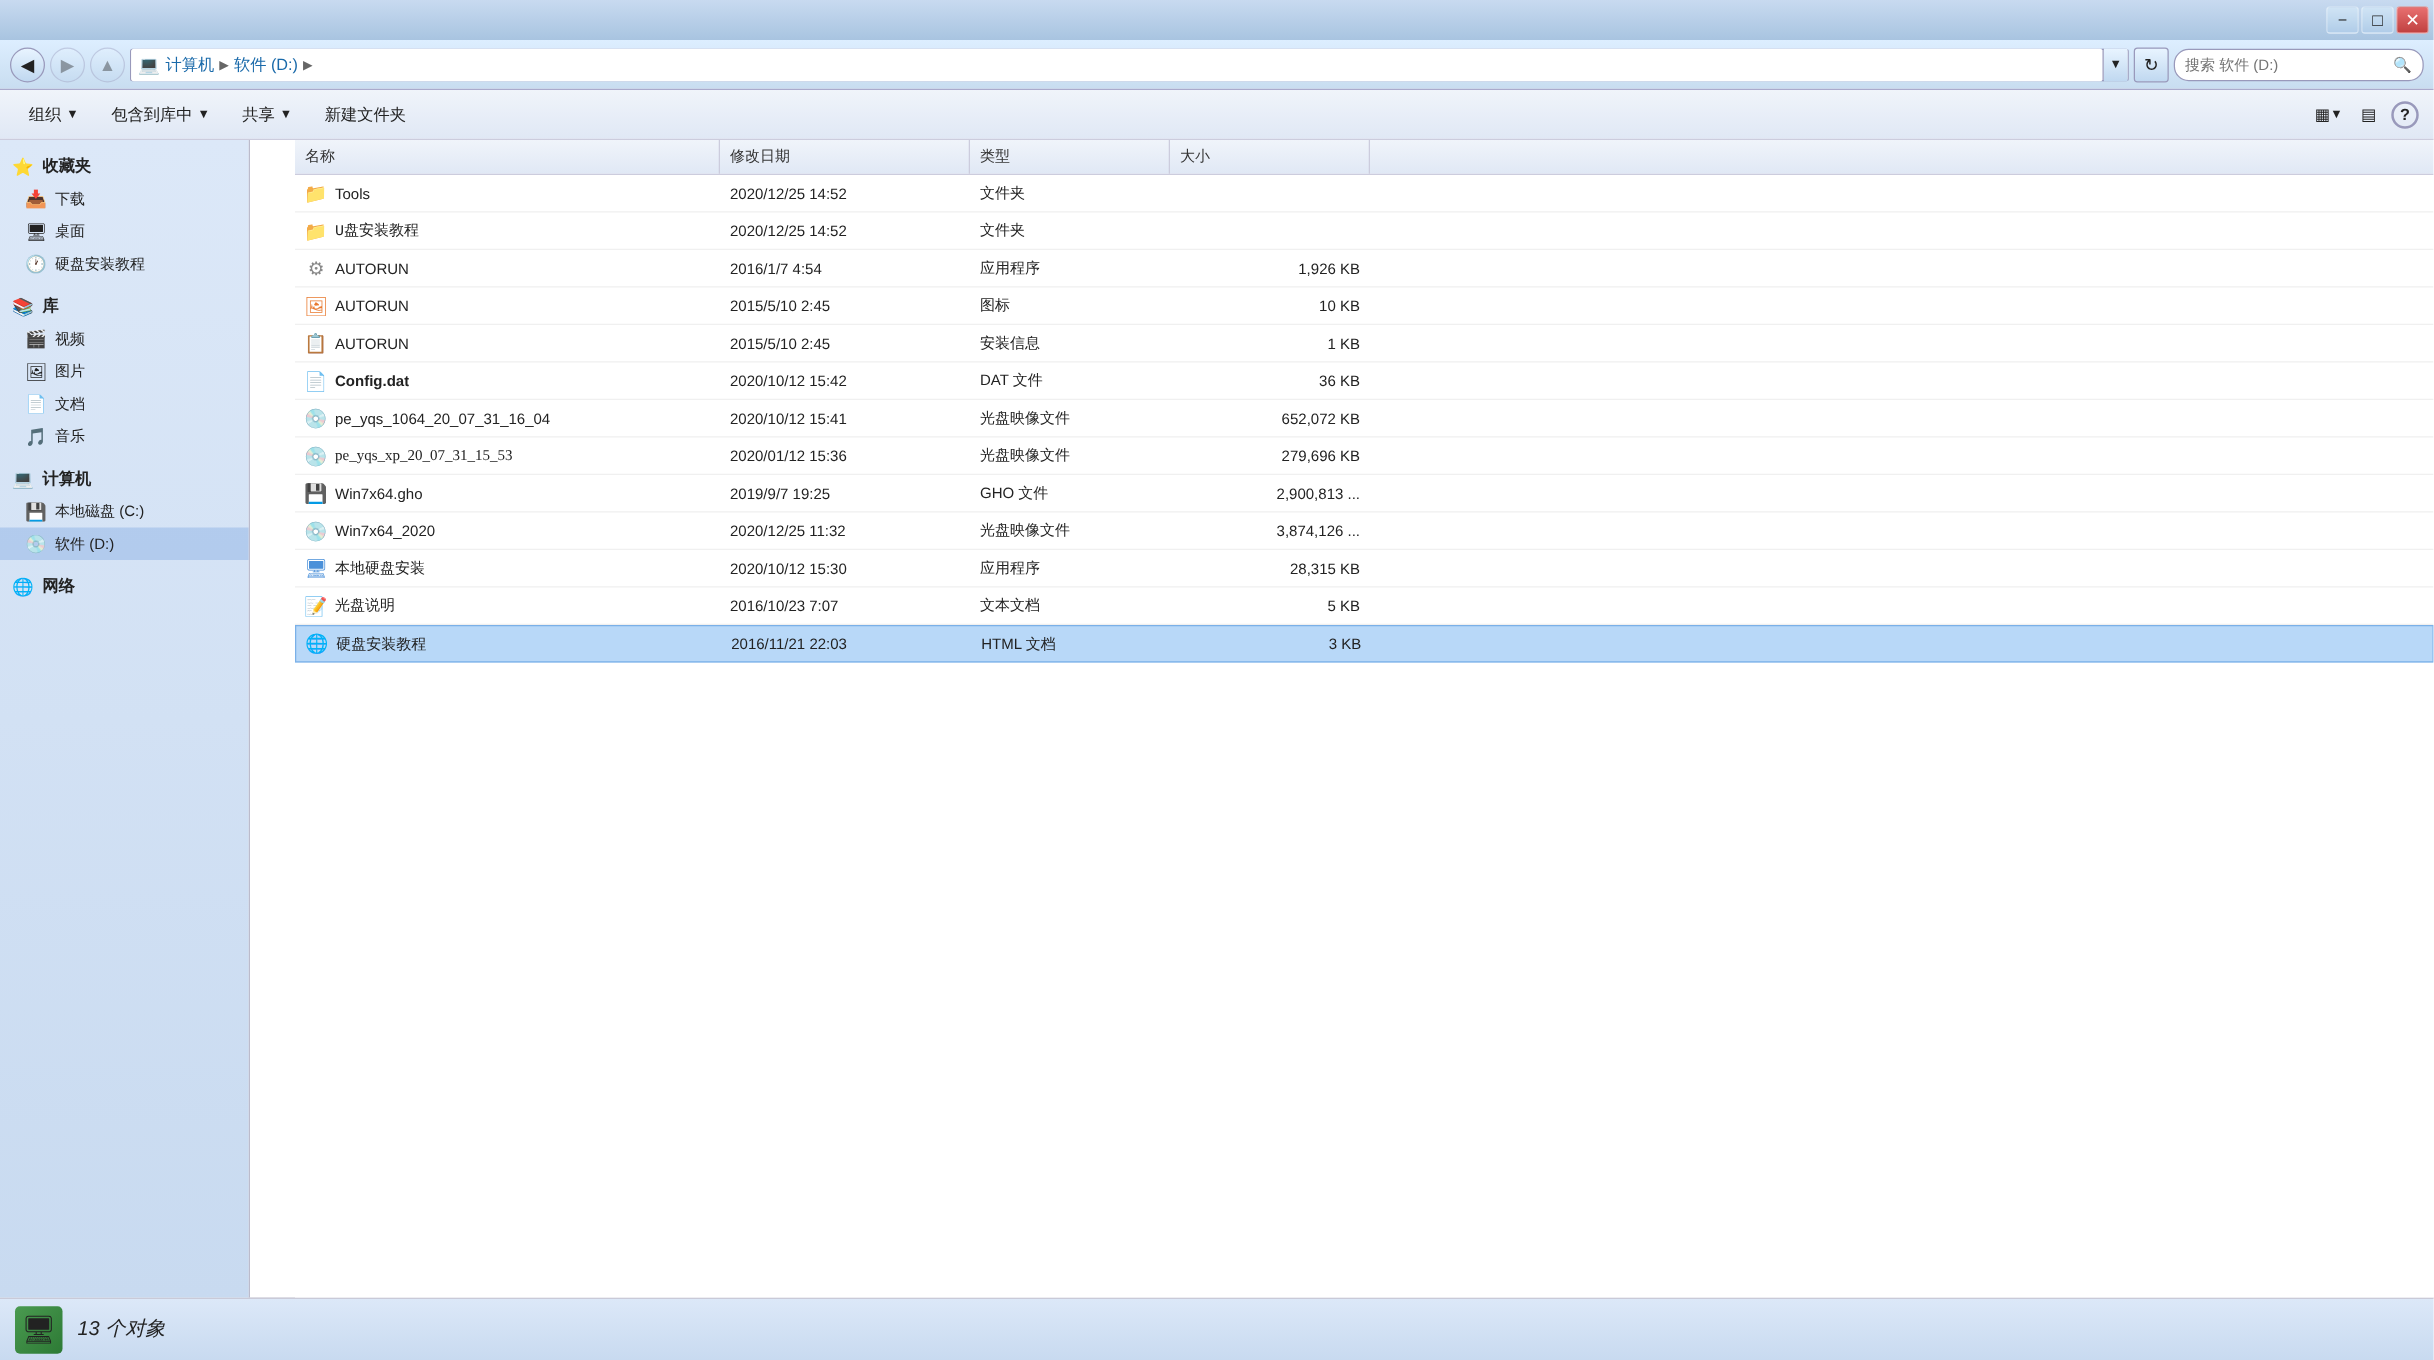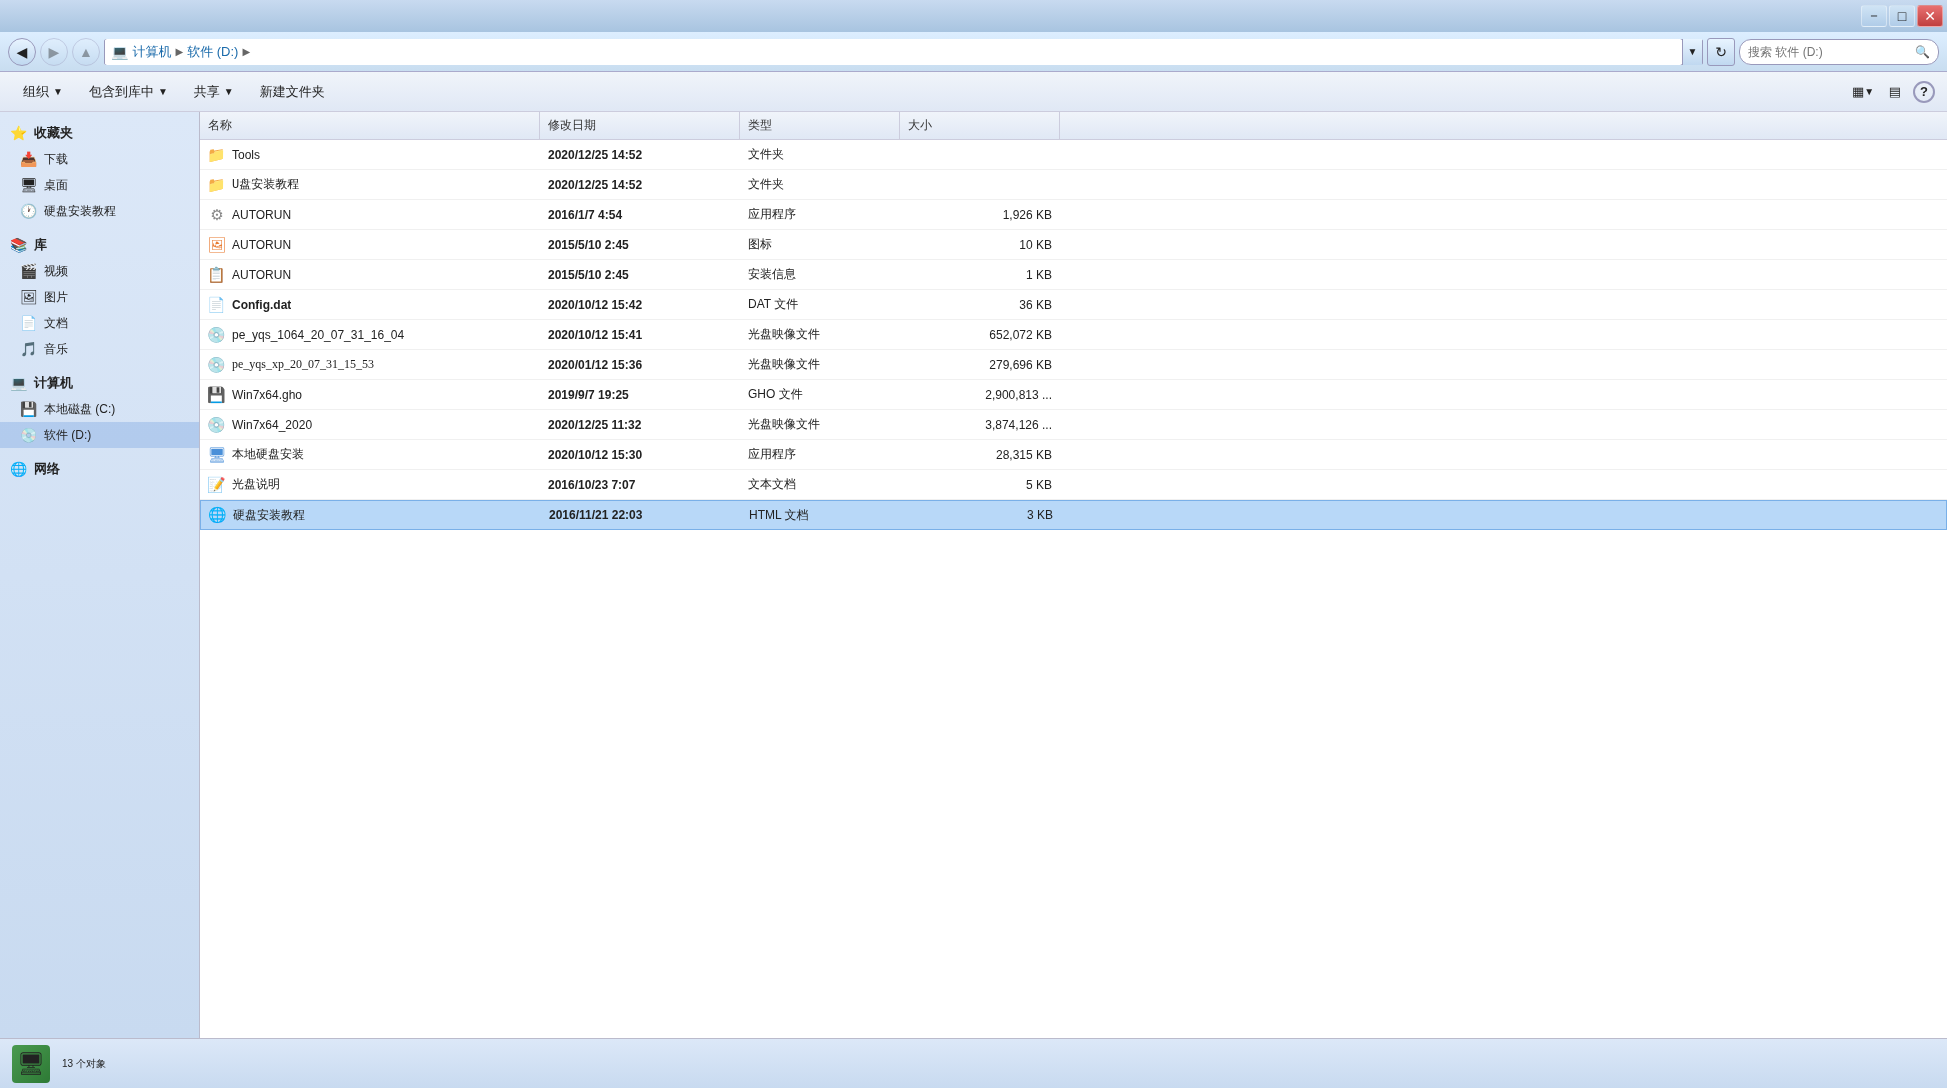--- a/index.html
+++ b/index.html
@@ -212,20 +212,21 @@
       font-size: 14px;
     }
 
     
     .file-list-container {
       flex: 1;
       background: white;
       overflow: hidden;
       display: flex;
       flex-direction: column;
+      margin-left: 36px;
     }
     .file-list-header {
       display: flex;
       background: linear-gradient(to bottom, #f0f4fa, #e0e8f5);
       border-bottom: 1px solid #ccd;
       height: 28px;
       align-items: center;
     }
     .col-header {
       display: flex;
@@ -264,21 +265,21 @@
       white-space: nowrap;
       overflow: hidden;
       text-overflow: ellipsis;
     }
     .file-cell.name-cell {
       width: 340px;
       display: flex;
       align-items: center;
       gap: 6px;
     }
-    .file-cell.date-cell { width: 200px; font-weight: bold; }
+    .file-cell.date-cell { width: 200px; }
     .file-cell.type-cell { width: 160px; }
     .file-cell.size-cell { width: 160px; text-align: right; }
 
     .file-icon {
       width: 18px;
       height: 18px;
       display: flex;
       align-items: center;
       justify-content: center;
       font-size: 15px;
@@ -289,22 +290,23 @@
     .statusbar {
       height: 50px;
       background: linear-gradient(to bottom, #dce8f8, #c8daf0);
       border-top: 1px solid #bbc;
       display: flex;
       align-items: center;
       padding: 0 12px;
       gap: 12px;
     }
     .status-text {
-      font-size: 10px;
+      font-size: 16px;
       color: #222;
+      font-style: italic;
     }
 
     
     ::-webkit-scrollbar { width: 14px; }
     ::-webkit-scrollbar-track { background: #e8f0f8; }
     ::-webkit-scrollbar-thumb { background: #b0c8e8; border: 1px solid #90a8c8; }
   </style>
 </head>
 <body>
 

